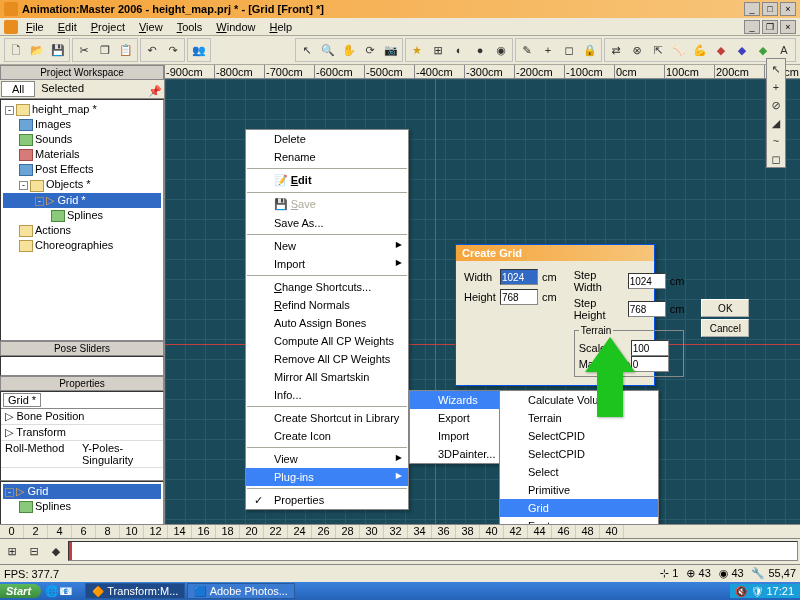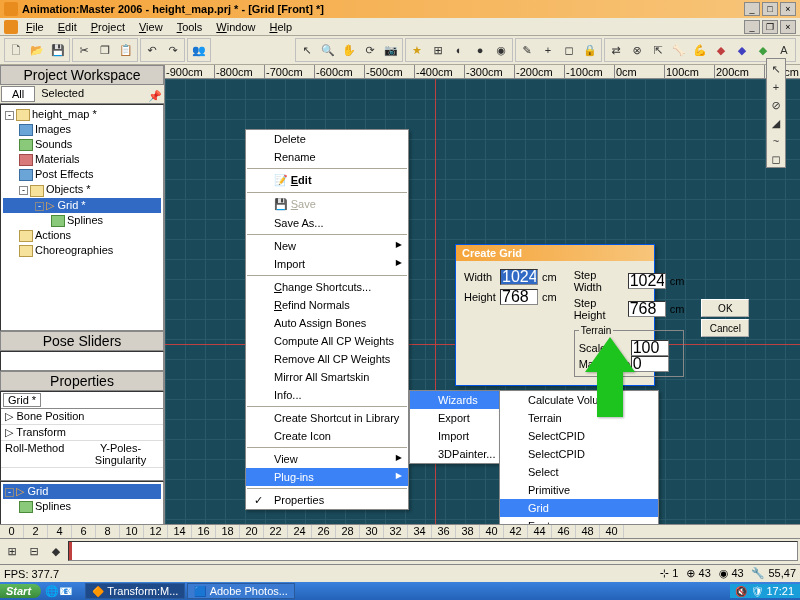--- a/index.html
+++ b/index.html
@@ -11,36 +11,36 @@
 .winbtn { width:16px; height:14px; background:#d4d0c8; border:1px solid #888; font-size:9px; text-align:center; line-height:12px; }
 .menubar { background:#ece9d8; height:18px; display:flex; align-items:center; padding:0 4px; gap:2px; border-bottom:1px solid #aca899; }
 .menubar span { padding:1px 6px; cursor:default; }
 .menubar span u { text-decoration:underline; }
 .mdi-btns { margin-left:auto; display:flex; gap:2px; }
 .toolbar-area { background:#ece9d8; border-bottom:1px solid #aca899; padding:2px 4px; display:flex; gap:2px; }
 .toolbar-group { display:flex; gap:1px; border:1px solid #c0c0c0; background:#ece9d8; padding:1px; }
 .tbtn { width:20px; height:20px; background:#ece9d8; border:1px solid transparent; font-size:11px; text-align:center; line-height:18px; color:#333; }
 .content { display:flex; height:500px; }
 .left-panel { width:225px; background:#ece9d8; display:flex; flex-direction:column; border-right:1px solid #888; }
-.panel-title { background:#d4d0c8; padding:1px 4px; border:1px solid #888; font-size:14px; text-align:center; }
+.panel-title { background:#d4d0c8; padding:1px 4px; border:1px solid #888; font-size:10px; text-align:center; }
 .tree { flex:1; background:#fff; border:1px inset #888; overflow:auto; padding:2px; font-size:11px; }
 .tree-item { padding:1px 2px; white-space:nowrap; }
 .tree-item.sel { background:#316ac5; color:#fff; }
 .tree-indent1 { padding-left:16px; }
 .tree-indent2 { padding-left:32px; }
 .tree-indent3 { padding-left:48px; }
 .plus { display:inline-block; width:9px; height:9px; border:1px solid #888; text-align:center; line-height:7px; font-size:9px; margin-right:2px; }
 .ticon { display:inline-block; width:14px; height:12px; margin-right:2px; vertical-align:middle; }
 .ticon.folder { background:#f7e29c; border:1px solid #b89b4a; }
 .ticon.blue { background:#6ba5d8; border:1px solid #3a6da0; }
 .ticon.green { background:#8bc97a; border:1px solid #4a8a3a; }
 .ticon.red { background:#d87a7a; border:1px solid #a04a4a; }
 .prop-panel { height:90px; background:#fff; border:1px inset #888; font-size:10px; }
 .prop-row { display:flex; border-bottom:1px solid #ddd; padding:1px 4px; }
-.prop-row .k { flex:1; } .prop-row .v { flex:1; text-align:center; }
+.prop-row .k { flex:1; } .prop-row .v { flex:1; text-align:left; }
 .sub-tree { height:60px; background:#fff; border:1px inset #888; padding:2px; }
 .viewport { flex:1; position:relative; background:#1a4a5a; overflow:hidden; }
 .grid-bg { position:absolute; inset:0; background-image:linear-gradient(#2a5a6a 1px,transparent 1px),linear-gradient(90deg,#2a5a6a 1px,transparent 1px); background-size:20px 20px; }
 .axis-h { position:absolute; left:0; right:0; top:265px; height:1px; background:#c04040; }
 .axis-v { position:absolute; top:0; bottom:0; left:270px; width:1px; background:#c04040; }
 .origin { position:absolute; left:265px; top:450px; width:20px; height:20px; }
 .origin::before { content:''; position:absolute; left:5px; bottom:0; width:2px; height:18px; background:#4ac24a; }
 .origin::after { content:''; position:absolute; left:5px; bottom:0; width:18px; height:2px; background:#d84040; }
 .ruler-h { height:14px; background:#ece9d8; border-bottom:1px solid #888; font-size:8px; display:flex; overflow:hidden; }
 .ruler-h span { flex:0 0 50px; border-right:1px solid #888; padding:1px; }
@@ -50,21 +50,21 @@
 .ctx-item.disabled { color:#aca899; }
 .ctx-item.hl { background:#3b82f6; color:#fff; }
 .ctx-item.arrow::after { content:'▶'; position:absolute; right:6px; font-size:8px; }
 .ctx-sep { border-top:1px solid #aca899; margin:2px 1px; }
 .ctx-check::before { content:'✓'; position:absolute; left:8px; }
 .dialog { position:absolute; background:#ece9d8; border:1px solid #0054e3; box-shadow:2px 2px 4px rgba(0,0,0,0.3); }
 .dlg-title { background:linear-gradient(to right,#f5a43a,#f7c57a); color:#fff; font-weight:bold; padding:2px 6px; font-size:11px; }
 .dlg-body { padding:8px; display:flex; gap:17px; }
 .dlg-col { display:flex; flex-direction:column; gap:4px; }
 .dlg-row { display:flex; align-items:center; gap:4px; font-size:10px; }
-.dlg-row input[type=text] { width:38px; height:16px; border:1px inset #888; font-size:16px; padding:0 1px; }
+.dlg-row input[type=text] { width:38px; height:16px; border:1px inset #888; font-size:10px; padding:0 1px; }
 .dlg-row input.sel { background:#316ac5; color:#fff; }
 .dlg-group { border:1px solid #888; padding:4px; position:relative; }
 .dlg-group legend { font-size:10px; padding:0 2px; }
 .dlg-btn { width:48px; height:18px; background:#ece9d8; border:1px outset #fff; font-size:10px; }
 .arrow-big { position:absolute; }
 .arrow-big svg { filter:drop-shadow(1px 1px 1px rgba(0,0,0,0.3)); }
 .statusbar { position:absolute; bottom:18px; left:0; right:0; height:18px; background:#ece9d8; border-top:1px solid #888; display:flex; align-items:center; font-size:10px; padding:0 4px; gap:12px; }
 .statusbar .right { margin-left:auto; display:flex; gap:8px; }
 .taskbar { position:absolute; bottom:0; left:0; right:0; height:18px; background:linear-gradient(#3a81dd,#2462b8); display:flex; align-items:center; padding:0; gap:2px; }
 .start-btn { background:linear-gradient(#5cb85c,#3a8a3a); color:#fff; font-weight:bold; padding:1px 10px 1px 6px; border-radius:0 8px 8px 0; font-size:11px; font-style:italic; }

